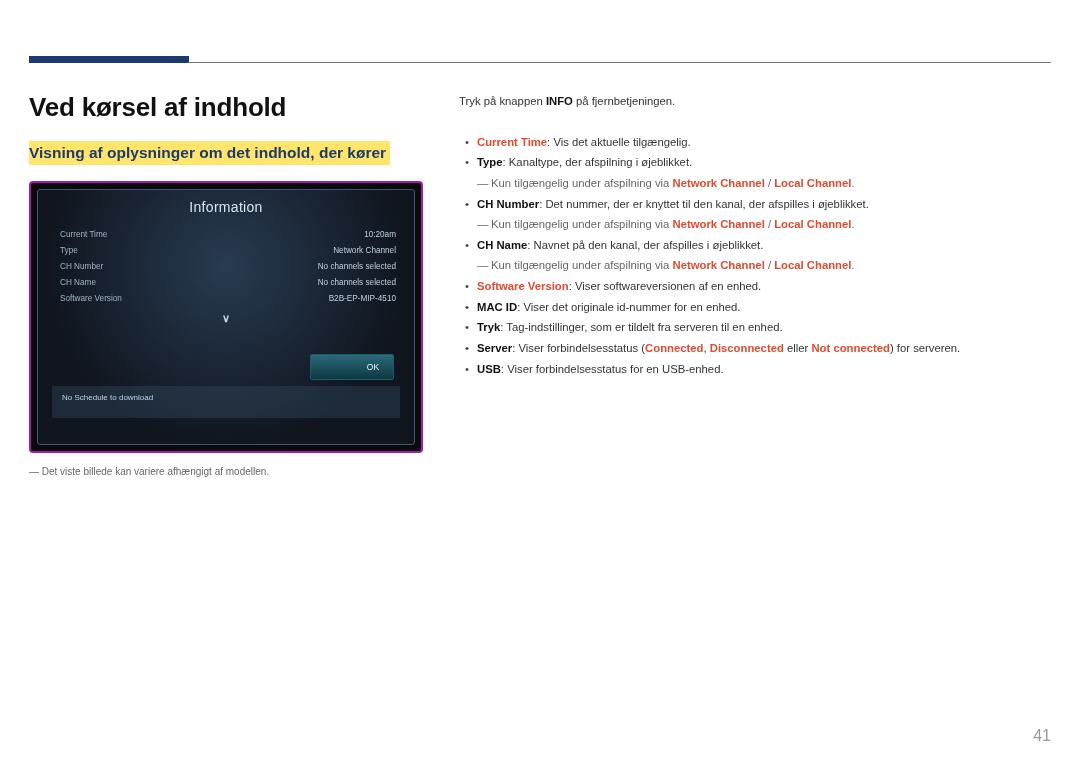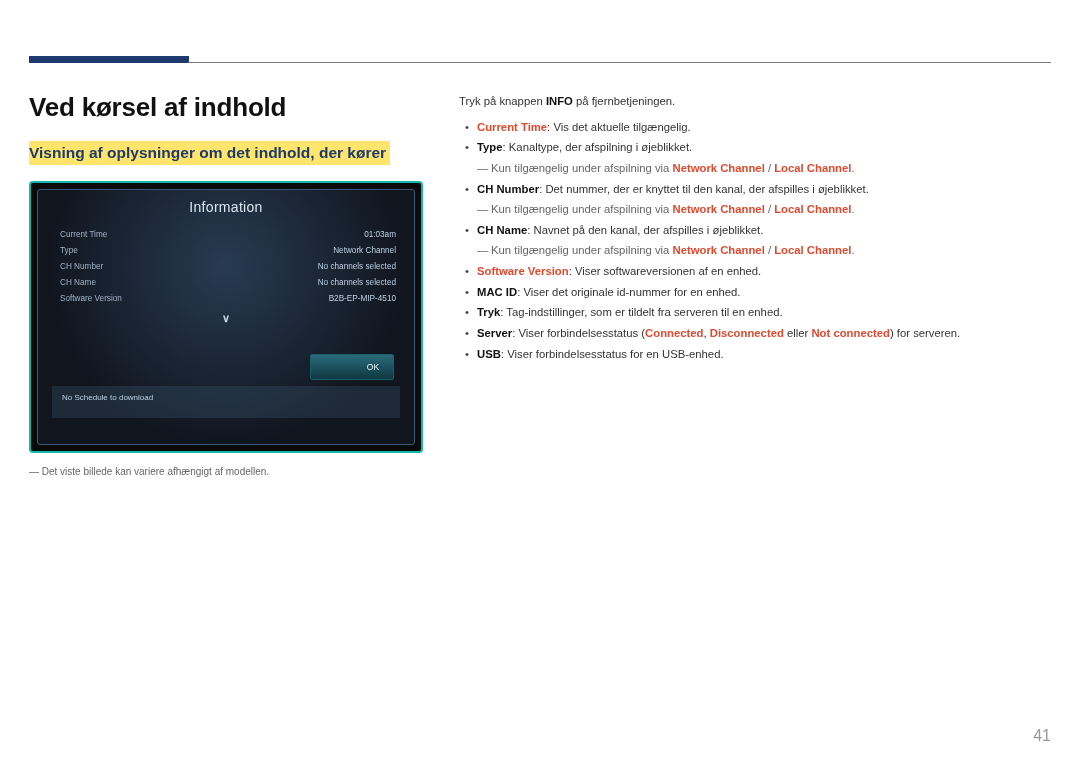--- a/index.html
+++ b/index.html
@@ -52,21 +52,21 @@
     display: inline-block;
     padding: 3px 4px 3px 0;
     margin-bottom: 16px;
   }
 
   
   .device-shot {
     width: 394px;
     height: 272px;
     background: #0a0a0a;
-    border: 2px solid #14b8a6;
+    border: 2px solid #a21caf;
     border-radius: 4px;
     position: relative;
     overflow: hidden;
   }
   .device-shot .frame {
     position: absolute;
     inset: 6px;
     background: radial-gradient(circle at 50% 30%, #283b52 0%, #10151e 70%);
     border: 1px solid #3a5a7a;
     border-radius: 3px;
@@ -127,21 +127,21 @@
 
   .footnote {
     font-size: 10px;
     color: #666;
     margin-top: 13px;
     padding-left: 14px;
     text-indent: -14px;
   }
   .footnote::before { content: "―  "; letter-spacing: -2px; margin-right: 4px; }
 
-  .right-col .intro { margin-bottom: 7px; }
+  .right-col .intro { margin-bottom: 22px; }
   .right-col ul { list-style: none; }
   .right-col li.bullet {
     padding-left: 18px;
     position: relative;
     margin-bottom: 2px;
   }
   .right-col li.bullet::before {
     content: "•";
     position: absolute;
     left: 6px;
@@ -184,21 +184,21 @@
   <div class="left-col">
     <div class="h1">Ved kørsel af indhold</div>
     <div><span class="h2">Visning af oplysninger om det indhold, der kører</span></div>
 
     <div class="device-shot">
       <div class="frame">
         <div class="title">Information</div>
         <div class="info-rows">
           <div class="info-row">
               <span>Current Time</span>
-              <span class="v">01:03am</span>
+              <span class="v">10:20am</span>
             </div>
           <div class="info-row">
               <span>Type</span>
               <span class="v">Network Channel</span>
             </div>
           <div class="info-row">
               <span>CH Number</span>
               <span class="v">No channels selected</span>
             </div>
           <div class="info-row">

